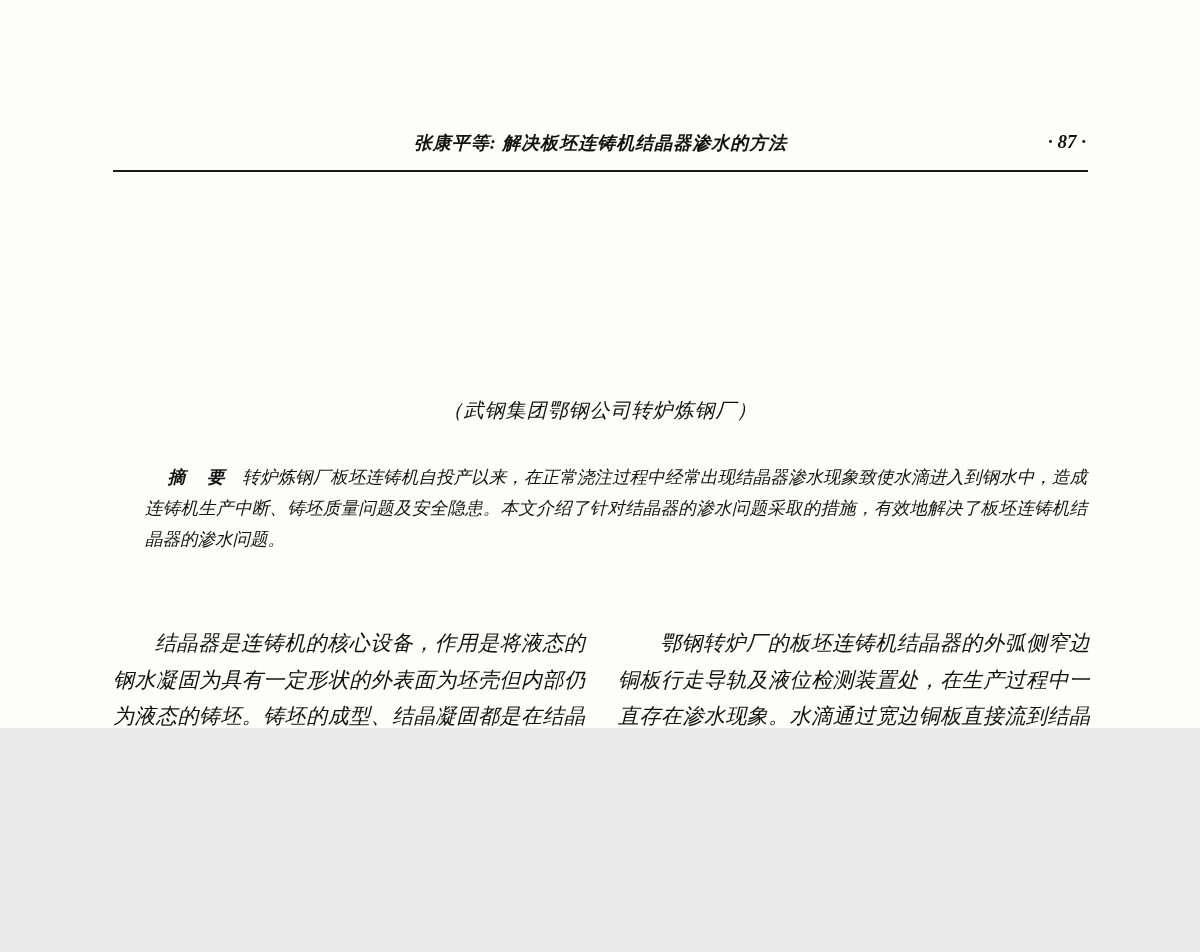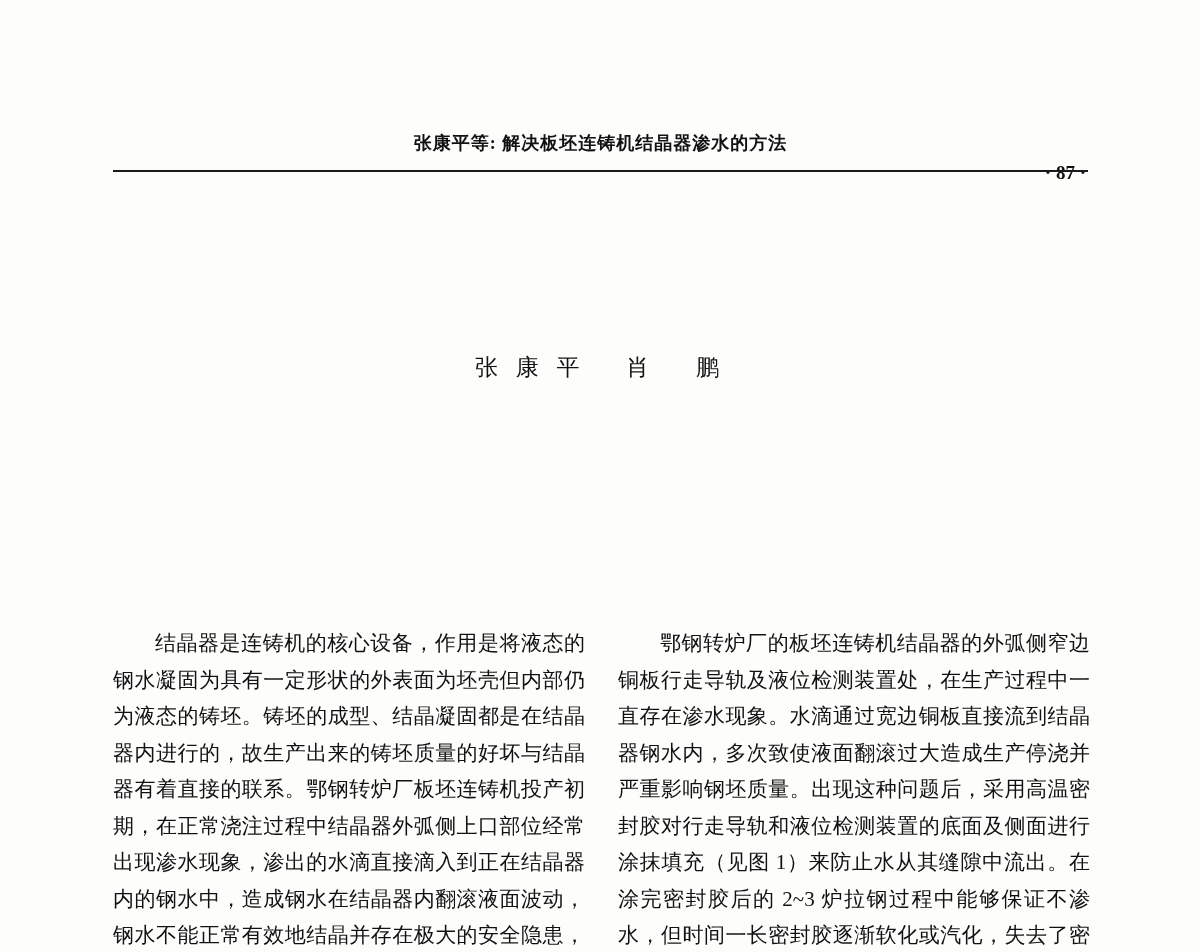--- a/index.html
+++ b/index.html
@@ -3,26 +3,27 @@
 <meta charset="utf-8">
 <style>
   html, body {
     margin: 0;
     padding: 0;
     background: #e9e9e9;
   }
   .page {
     position: relative;
     width: 1200px;
-    height: 952px;
+    height: 728px;
     margin: 0 auto;
     background: #fdfdfc;
     overflow: hidden;
     color: #111;
     font-family: "Liberation Serif", "DejaVu Serif", serif;
+    font-style: italic;
   }
 
   
   .running-header {
     position: absolute;
     top: 131px;
     left: 113px;
     right: 112px;
     height: 26px;
   }
@@ -36,21 +37,20 @@
     letter-spacing: 1px;
     white-space: nowrap;
   }
   .page-number {
     position: absolute;
     right: 2px;
     top: 0;
     font-size: 19px;
     font-weight: bold;
     white-space: nowrap;
-    margin-top: 31px;
   }
   .header-rule {
     position: absolute;
     top: 170px;
     left: 113px;
     width: 975px;
     height: 2px;
     background: #1a1a1a;
   }
 
@@ -139,24 +139,27 @@
 <div class="page">
 
   <div class="running-header">
     <div class="running-title">张康平等: 解决板坯连铸机结晶器渗水的方法</div>
     <div class="page-number">· 87 ·</div>
   </div>
 
   <div class="header-rule"></div>
 
 
-  <div class="authors">张 康 平　 肖　 鹏</div>
 
+  <div class="affiliation">（武钢集团鄂钢公司转炉炼钢厂）</div>
 
   <div class="abstract-block">
+    <p class="abstract-para">
+      <span class="bold-label">摘　要</span><span>转炉炼钢厂板坯连铸机自投产以来，在正常浇注过程中经常出现结晶器渗水现象致使水滴进入到钢水中，造成连铸机生产中断、铸坯质量问题及安全隐患。本文介绍了针对结晶器的渗水问题采取的措施，有效地解决了板坯连铸机结晶器的渗水问题。</span>
+    </p>
   </div>
 
   <div class="body-columns">
     <div class="column">
       <p>结晶器是连铸机的核心设备，作用是将液态的钢水凝固为具有一定形状的外表面为坯壳但内部仍为液态的铸坯。铸坯的成型、结晶凝固都是在结晶器内进行的，故生产出来的铸坯质量的好坏与结晶器有着直接的联系。鄂钢转炉厂板坯连铸机投产初期，在正常浇注过程中结晶器外弧侧上口部位经常出现渗水现象，渗出的水滴直接滴入到正在结晶器内的钢水中，造成钢水在结晶器内翻滚液面波动，钢水不能正常有效地结晶并存在极大的安全隐患，致使生产被迫停止、铸坯报废。结晶器渗水问题虽小</p>
     </div>
     <div class="column">
       <p>鄂钢转炉厂的板坯连铸机结晶器的外弧侧窄边铜板行走导轨及液位检测装置处，在生产过程中一直存在渗水现象。水滴通过宽边铜板直接流到结晶器钢水内，多次致使液面翻滚过大造成生产停浇并严重影响钢坯质量。出现这种问题后，采用高温密封胶对行走导轨和液位检测装置的底面及侧面进行涂抹填充（见图 1）来防止水从其缝隙中流出。在涂完密封胶后的 2~3 炉拉钢过程中能够保证不渗水，但时间一长密封胶逐渐软化或汽化，失去了密封作用，又开始大面积渗水，渗水问题从根本上没有得到</p>
     </div>
   </div>

